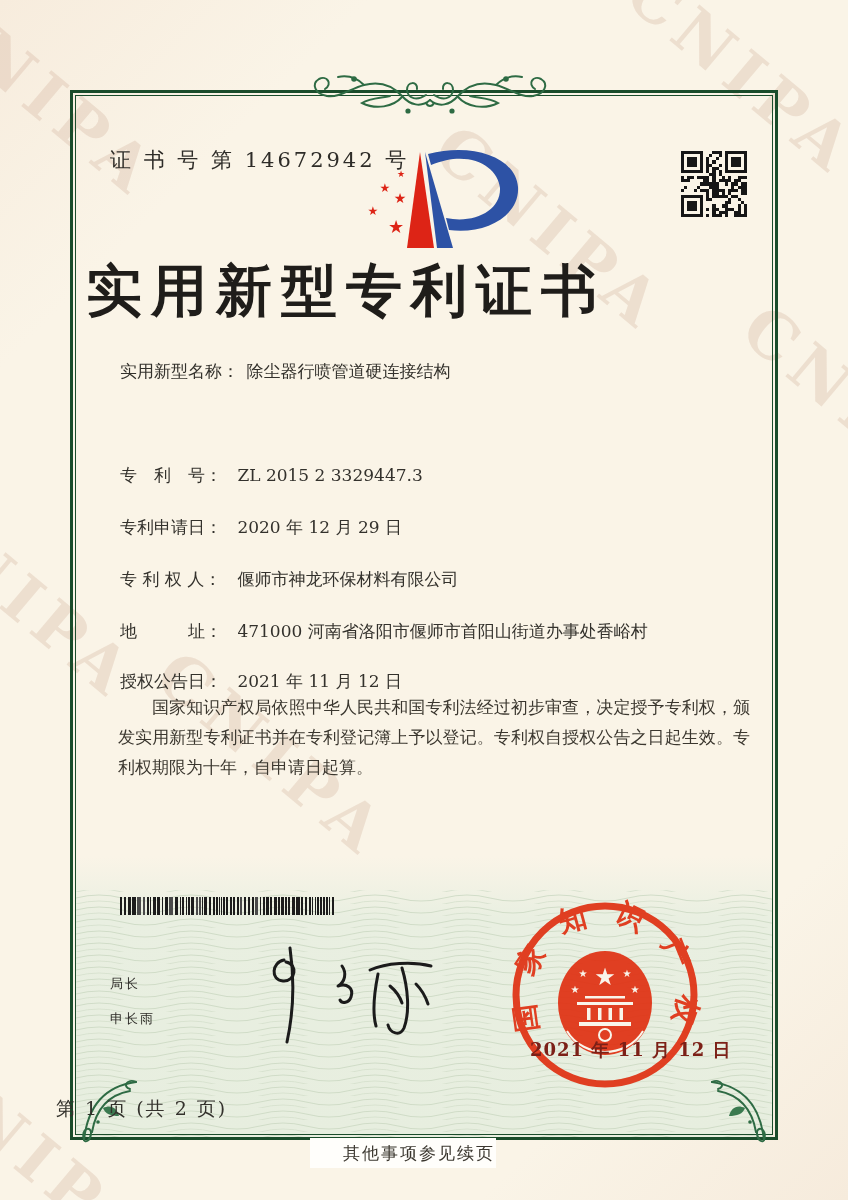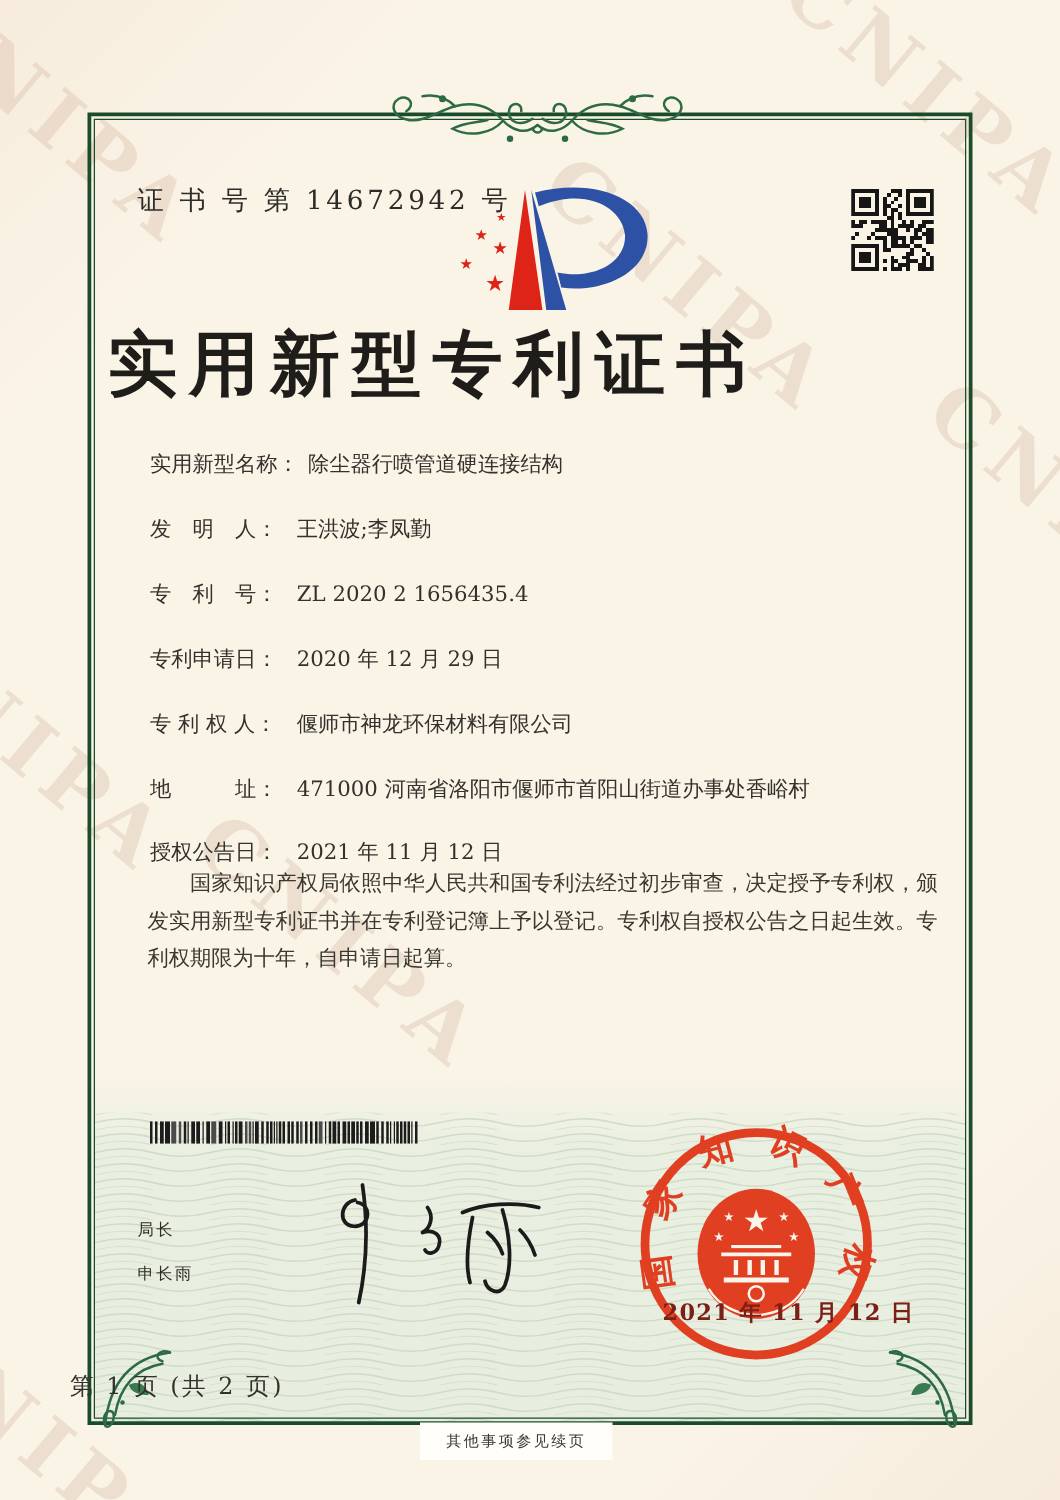--- a/index.html
+++ b/index.html
@@ -17,22 +17,22 @@
   .field{left:120px;width:650px;font-size:17px;color:#33312c;white-space:nowrap;}
   .flabel{display:inline-block;min-width:110px;}
   .fvalue{margin-left:2px;}
   .grant2{position:absolute;left:322px;top:0;white-space:nowrap;}
   .paras{left:118px;top:692px;width:632px;font-size:17px;line-height:30px;color:#3b372f;
          text-align:justify;}
   .paras p{margin:0;text-indent:2em;}
   .issuer{left:110px;font-size:13px;letter-spacing:2px;color:#2e2c28;}
   .sealdate{left:530px;top:1038px;font-size:18px;letter-spacing:1px;color:#7c2017;font-weight:700;white-space:nowrap;}
   .pageinfo{left:56px;top:1096px;width:700px;font-size:19px;letter-spacing:2px;color:#33312c;}
-  .note{left:336px;top:1138px;width:154px;height:30px;background:#fffefb;display:flex;
-        align-items:center;justify-content:center;font-size:12px;letter-spacing:2px;color:#3b372f;}
+  .note{left:310px;top:1138px;width:154px;height:30px;background:#fffefb;display:flex;
+        align-items:center;justify-content:center;font-size:17px;letter-spacing:2px;color:#3b372f;padding-left:32px;}
 </style>
 </head>
 <body>
 
 <div id="page">
 
   <div class="wm" style="left:-40px;top:-24px">CNIPA</div>
   <div class="wm" style="left:468px;top:110px">CNIPA</div>
   <div class="wm" style="left:660px;top:-46px">CNIPA</div>
   <div class="wm" style="left:776px;top:290px">CNIPA</div>
@@ -342,27 +342,23 @@
       <rect x="19" y="20" width="1" height="1" fill="#161616"></rect>
       <rect x="20" y="20" width="1" height="1" fill="#161616"></rect>
     </svg>
 
   <div class="abs title">实用新型专利证书</div>
 
   <div class="abs field" style="top:360px">
     <span class="flabel">实用新型名称：</span>
     <span class="fvalue">除尘器行喷管道硬连接结构</span>
   </div>
-  <div class="abs field" style="top:412px">
-    <span class="flabel">发　明　人：</span>
-    <span class="fvalue">王洪波;李凤勤</span>
-  </div>
   <div class="abs field" style="top:464px">
     <span class="flabel">专　利　号：</span>
-    <span class="fvalue">ZL 2020 2 1656435.4</span>
+    <span class="fvalue">ZL 2015 2 3329447.3</span>
   </div>
   <div class="abs field" style="top:516px">
     <span class="flabel">专利申请日：</span>
     <span class="fvalue">2020 年 12 月 29 日</span>
   </div>
   <div class="abs field" style="top:568px">
     <span class="flabel">专 利 权 人：</span>
     <span class="fvalue">偃师市神龙环保材料有限公司</span>
   </div>
   <div class="abs field" style="top:620px">

